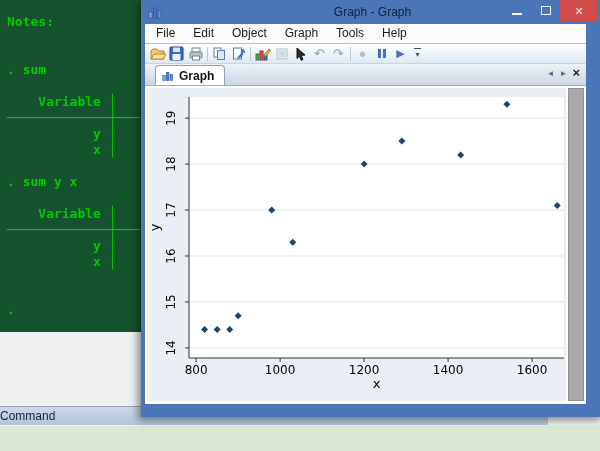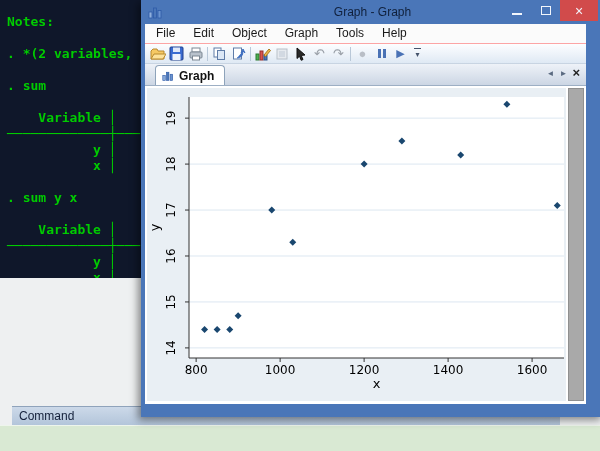--- a/index.html
+++ b/index.html
@@ -1,36 +1,36 @@
 <!DOCTYPE html>
 <html><head>
 <meta charset="utf-8">
 <style>
   * { margin:0; padding:0; box-sizing:border-box; }
   html,body { width:600px; height:451px; overflow:hidden; }
   body { font-family:"Liberation Sans", sans-serif; background:#eef0f1; position:relative; }
 
   
   .console {
-    position:absolute; left:0; top:0; width:145px; height:278px;
-    background:#0f172a; overflow:hidden; padding:14px 0 0 7px;
+    position:absolute; left:0; top:0; width:145px; height:332px;
+    background:#14532d; overflow:hidden; padding:14px 0 0 7px;
     border-right:1px solid #222;
   }
   .console .cline {
     font-family:"DejaVu Sans Mono", monospace;
     font-size:13px; font-weight:bold; line-height:16px;
     color:#00cc00; white-space:pre;
   }
 
   
   .command-bar {
-    position:absolute; left:12px; top:406px; width:548px; height:19px;
+    position:absolute; left:0; top:406px; width:548px; height:19px;
     background:linear-gradient(#ccd9e9,#b3c5da);
     border-top:1px solid #8fa3bb;
-    font-size:12px; color:#14203a; line-height:18px; padding-left:7px;
+    font-size:12px; color:#14203a; line-height:18px; 
   }
   .command-input {
     position:absolute; left:0; top:425px; width:600px; height:26px;
     background:#d9e9d3; border-top:1px solid #eef5ec;
   }
 
   
   .graph-window {
     position:absolute; left:141px; top:0; width:463px; height:417px;
     background:#4a76b8;
@@ -104,21 +104,20 @@
     background:#a9a9a9; border:1px solid #909090;
   }
   svg text { font-family:"DejaVu Sans", "Liberation Sans", sans-serif; fill:#000; }
 </style>
 </head>
 <body>
 
 <div class="console" id="console">
     <div class="cline">Notes:</div>
     <div class="cline"> </div>
-    <div class="cline">. *(2 variables,</div>
     <div class="cline"> </div>
     <div class="cline">. sum</div>
     <div class="cline"> </div>
     <div class="cline">    Variable │</div>
     <div class="cline">─────────────┼───</div>
     <div class="cline">           y │</div>
     <div class="cline">           x │</div>
     <div class="cline"> </div>
     <div class="cline">. sum y x</div>
     <div class="cline"> </div>

